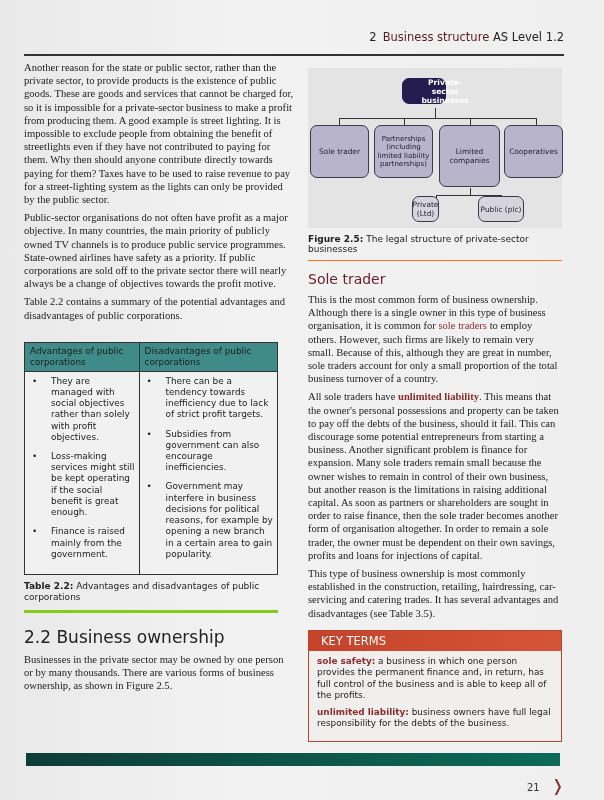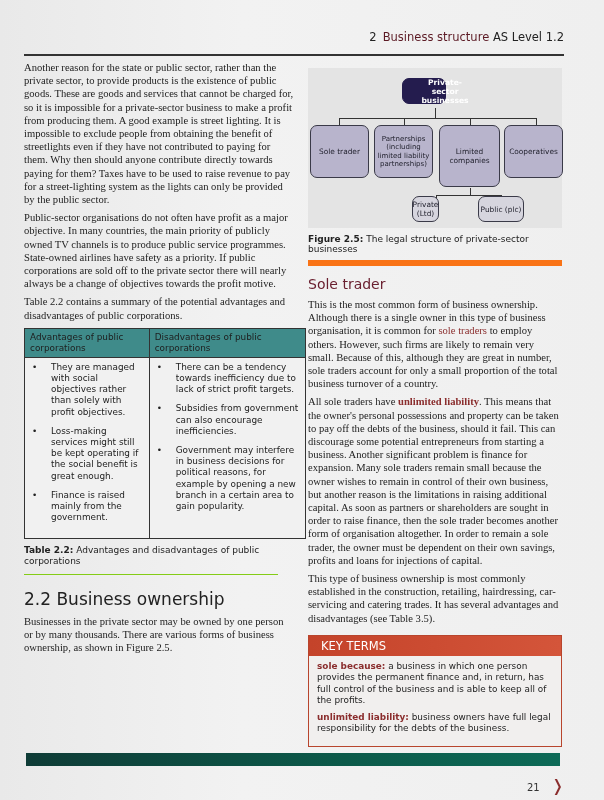--- a/index.html
+++ b/index.html
@@ -18,49 +18,49 @@
   .running-head .title { color: #5c1a24; }
   .head-rule { position: absolute; left: 24px; right: 40px; top: 54px; height: 1.5px; background: #333; }
 
   .col-left { position: absolute; left: 24px; top: 61px; width: 270px; }
   .col-right { position: absolute; left: 308px; top: 68px; width: 254px; }
 
   p.body { margin: 0 0 5px 0; font-size: 10.6px; line-height: 13.2px; text-align: left; }
   .term { color: #8a2d2d; }
 
   
-  .adv-table { width: 282px; border-collapse: collapse; margin-top: 6px; font-family: "DejaVu Sans", sans-serif; font-size: 8.9px; }
+  .adv-table { width: 254px; border-collapse: collapse; margin-top: 20px; font-family: "DejaVu Sans", sans-serif; font-size: 8.9px; }
   .adv-table th {
     background: #3f8b8a; color: #1d1d1d; font-weight: normal; text-align: left;
     padding: 3px 5px; border: 1px solid #333; line-height: 11px;
   }
   .adv-table td { vertical-align: top; border: 1px solid #333; padding: 4px 4px 6px 4px; background: #f1f1f1; }
   .adv-table ul { margin: 0; padding: 0; list-style: none; }
   .adv-table li { position: relative; padding-left: 22px; margin-bottom: 8px; line-height: 11.2px; }
   .adv-table li::before { content: "•"; position: absolute; left: 3px; top: 0; }
-  .caption { font-family: "DejaVu Sans", sans-serif; font-size: 9px; line-height: 11.5px; margin-top: 6px; padding-bottom: 6px; border-bottom: 1px solid #84cc16; width: 254px; }
+  .caption { font-family: "DejaVu Sans", sans-serif; font-size: 9px; line-height: 11.5px; margin-top: 6px; padding-bottom: 6px; border-bottom: 3px solid #84cc16; width: 254px; }
   .caption b { font-weight: bold; }
 
   .h2 { font-family: "DejaVu Sans", sans-serif; font-size: 17px; margin: 14px 0 6px 0; color: #222; }
   .h3 { font-family: "DejaVu Sans", sans-serif; font-size: 14px; color: #6a2030; margin: 10px 0 6px 0; }
 
   
   .figure { position: relative; width: 254px; height: 160px; background: #e4e4e4; }
   .node {
     position: absolute; box-sizing: border-box;
     border: 1.2px solid #3a3a48; border-radius: 7px;
     background: #b8b4cc; color: #1e1e2a;
     font-family: "DejaVu Sans", sans-serif; font-size: 7.4px; line-height: 9px;
     display: flex; align-items: center; justify-content: center; text-align: center;
   }
   .node.root { background: #241c4e; color: #fff; font-weight: bold; font-size: 7.6px; border-color: #241c4e; }
   .node.sub { background: #d6d5de; }
   .link { position: absolute; background: #333; }
 
-  .fig-caption { font-family: "DejaVu Sans", sans-serif; font-size: 9px; margin-top: 6px; padding-bottom: 6px; border-bottom: 6px solid #f97316; }
+  .fig-caption { font-family: "DejaVu Sans", sans-serif; font-size: 9px; margin-top: 6px; padding-bottom: 6px; border-bottom: 1px solid #f97316; }
 
   
   .key-terms { margin-top: 10px; border: 1.2px solid #b8452d; background: #f1efee; }
   .key-terms .kt-head { background: linear-gradient(90deg, #c4432a, #d4553a); color: #fff; font-family: "DejaVu Sans", sans-serif; font-size: 11.5px; padding: 3px 12px; }
   .key-terms .kt-body { padding: 5px 8px 6px 8px; font-family: "DejaVu Sans", sans-serif; font-size: 8.9px; line-height: 11.5px; }
   .key-terms .kt-item { margin-bottom: 5px; }
   .key-terms .kt-term { color: #8a2d2d; font-weight: bold; }
 
   .footer-bar { position: absolute; left: 26px; top: 753px; width: 534px; height: 13px; background: linear-gradient(90deg, #0f3c37, #0c5a4a 60%, #0d6a57); }
   .page-num { position: absolute; left: 527px; top: 782px; font-family: "DejaVu Sans", sans-serif; font-size: 10px; color: #333; }
@@ -138,21 +138,21 @@
   </div>
 
   <div class="h3">Sole trader</div>
   <p class="body"><span>This is the most common form of business ownership. Although there is a single owner in this type of business organisation, it is common for </span><span class="term">sole traders</span><span> to employ others. However, such firms are likely to remain very small. Because of this, although they are great in number, sole traders account for only a small proportion of the total business turnover of a country.</span></p>
   <p class="body"><span>All sole traders have </span><b class="term">unlimited liability</b><span>. This means that the owner's personal possessions and property can be taken to pay off the debts of the business, should it fail. This can discourage some potential entrepreneurs from starting a business. Another significant problem is finance for expansion. Many sole traders remain small because the owner wishes to remain in control of their own business, but another reason is the limitations in raising additional capital. As soon as partners or shareholders are sought in order to raise finance, then the sole trader becomes another form of organisation altogether. In order to remain a sole trader, the owner must be dependent on their own savings, profits and loans for injections of capital.</span></p>
   <p class="body">This type of business ownership is most commonly established in the construction, retailing, hairdressing, car-servicing and catering trades. It has several advantages and disadvantages (see Table 3.5).</p>
 
   <div class="key-terms">
     <div class="kt-head">KEY TERMS</div>
     <div class="kt-body">
-      <div class="kt-item"><span class="kt-term">sole because:</span><span> a business in which one person provides the permanent finance and, in return, has full control of the business and is able to keep all of the profits.</span></div>
+      <div class="kt-item"><span class="kt-term">sole safety:</span><span> a business in which one person provides the permanent finance and, in return, has full control of the business and is able to keep all of the profits.</span></div>
       <div class="kt-item"><span class="kt-term">unlimited liability:</span><span> business owners have full legal responsibility for the debts of the business.</span></div>
     </div>
   </div>
 </div>
 
 <div class="footer-bar"></div>
 <div class="page-num">21</div>
 <div class="next-arrow">❭</div>
 
 </body></html>

